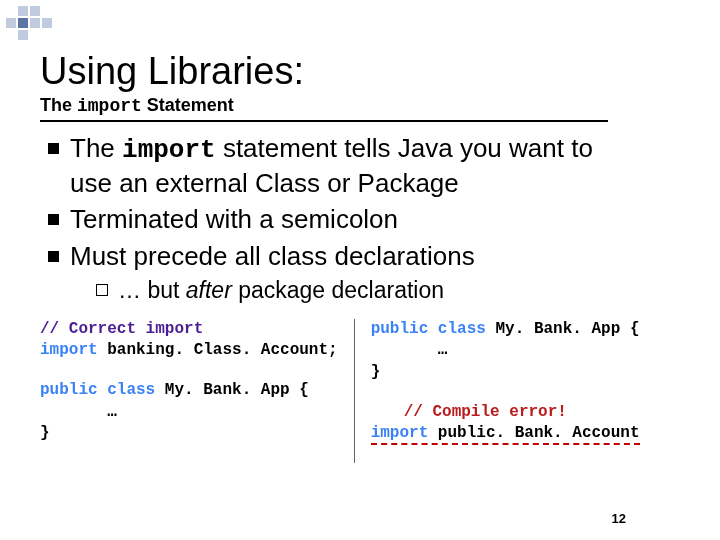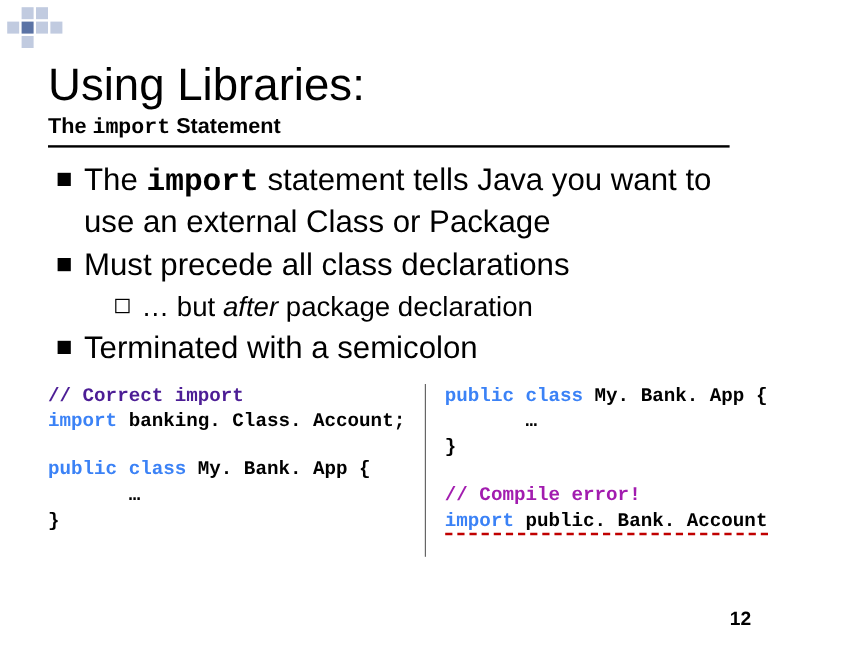--- a/index.html
+++ b/index.html
@@ -20,24 +20,24 @@
   ul.level2 > li { position: relative; padding-left: 22px; font-size: 23px; line-height: 1.25; }
   ul.level2 > li::before { content: ""; position: absolute; left: 0; top: 8px; width: 10px; height: 10px; border: 1.5px solid #000; background: #fff; }
   .kw-mono { font-family: "Courier New", monospace; font-weight: bold; }
   .ital { font-style: italic; }
   .code-cols { display: flex; gap: 0; margin-top: 14px; }
   .code-col { flex: 1; font-family: "Courier New", monospace; font-size: 16px; line-height: 1.35; font-weight: bold; }
   .code-col.left { border-right: 1px solid #666; padding-right: 16px; }
   .code-col.right { padding-left: 16px; }
   .c-comment { color: #4c1d95; }
   .c-kw { color: #3b82f6; }
-  .c-err { color: #a21caf; }
+  .c-err { color: #b91c1c; margin-left: 33px; }
   .err-underline { border-bottom: 2px dashed #c00000; padding-bottom: 1px; }
   .code-block { margin-bottom: 18px; white-space: pre; }
-  .pagenum { position: absolute; right: 22px; bottom: 14px; font-size: 16px; font-weight: bold; }
+  .pagenum { position: absolute; right: 22px; bottom: 14px; font-size: 13px; font-weight: bold; }
 </style>
 </head>
 <body>
 
 <div class="slide">
 
   <div class="corner-deco">
     <div class="e"></div>
       <div></div>
       <div></div>
@@ -56,29 +56,29 @@
   <div class="subtitle">
     <span>The </span><span class="kw">import</span><span> Statement</span>
   </div>
   <hr class="hr">
 
   <ul class="level1">
     <li>
       <span>The </span><span class="kw-mono">import</span><span> statement tells Java you want to use an external Class or Package</span>
     </li>
     <li>
+      <span>Terminated with a semicolon</span>
+    </li>
+    <li>
       <span>Must precede all class declarations</span>
       <ul class="level2">
         <li>
           <span>… but </span><span class="ital">after</span><span> package declaration</span>
         </li>
       </ul>
-    </li>
-    <li>
-      <span>Terminated with a semicolon</span>
     </li>
   </ul>
 
   <div class="code-cols">
     <div class="code-col left">
       <div class="code-block"><span class="c-comment">// Correct import</span>
 <span class="c-kw">import</span><span> banking. Class. Account;</span></div>
       <div class="code-block"><span class="c-kw">public class</span><span> My. Bank. App {</span>
 <span>       …</span>
 <span>}</span></div>

